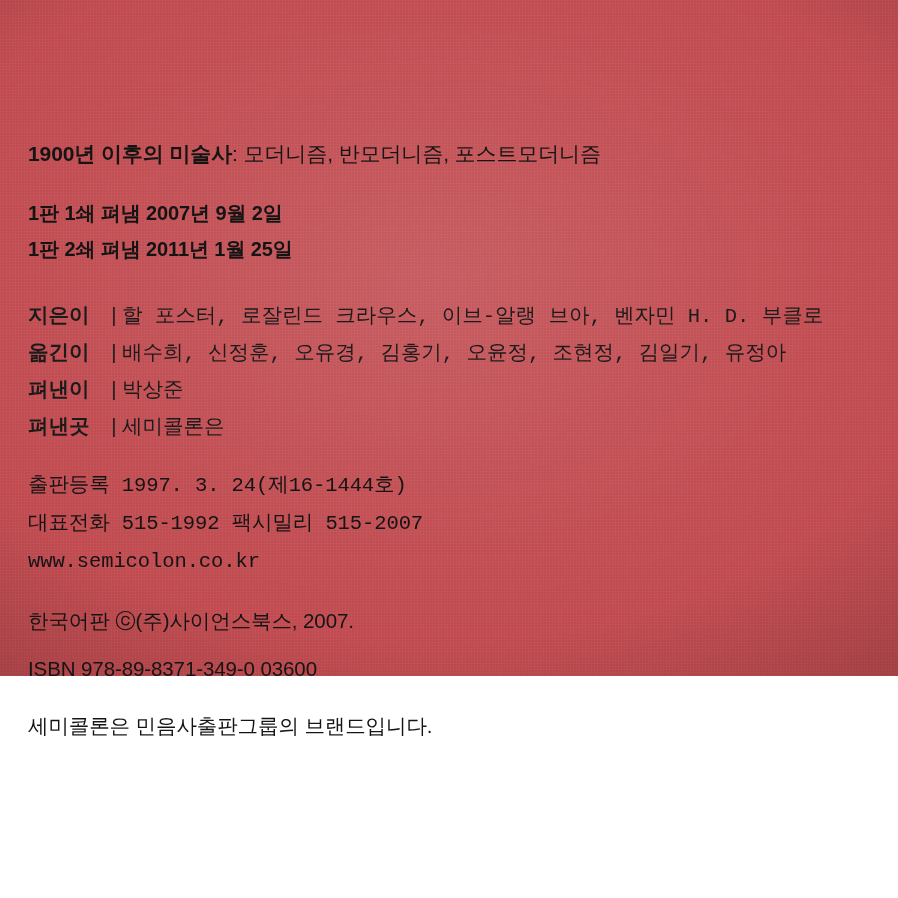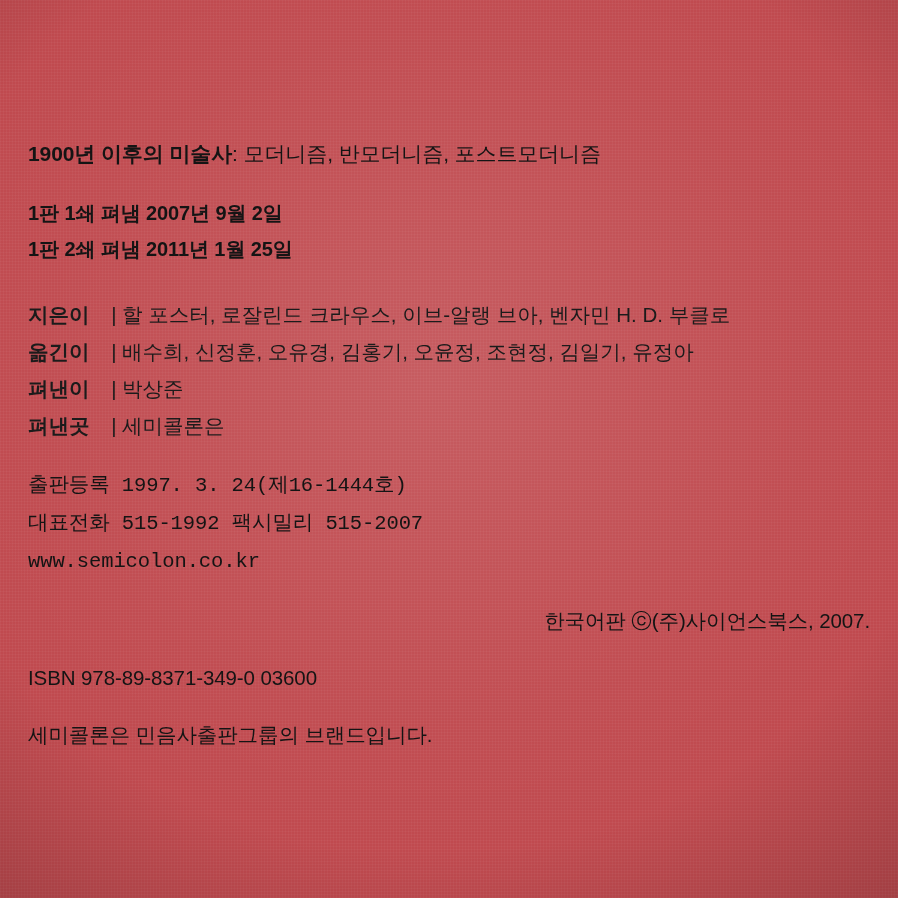--- a/index.html
+++ b/index.html
@@ -8,21 +8,21 @@
   }
   body {
     width: 898px;
     height: 898px;
     overflow: hidden;
     font-family: "Liberation Sans", sans-serif;
   }
   #page {
     position: relative;
     width: 898px;
-    height: 898px;
+    height: 676px;
     background: #c04a4f;
     box-sizing: border-box;
   }
   
   #page::before {
     content: "";
     position: absolute;
     inset: 0;
     background:
       repeating-linear-gradient(90deg, rgba(255,255,255,0.035) 0px, rgba(255,255,255,0.035) 1px, rgba(0,0,0,0.0) 1px, rgba(0,0,0,0.0) 3px),
@@ -69,20 +69,21 @@
   .block-print .line:last-child { margin-bottom: 0; }
   .block-print .bold { font-weight: bold; }
 
   
   .block-credits { margin-bottom: 30px; }
   .credit-row {
     display: flex;
     align-items: baseline;
     margin-bottom: 9px;
     font-size: 20.5px;
+    font-family: Liberation Mono, monospace;
   }
   .credit-row:last-child { margin-bottom: 0; }
   .credit-label {
     font-weight: bold;
     width: 78px;
     flex: 0 0 78px;
     white-space: nowrap;
   }
   .credit-sep {
     width: 16px;
@@ -92,21 +93,21 @@
   }
   .credit-value {
     white-space: nowrap;
   }
 
   
   .block-reg { margin-bottom: 28px; }
   .block-reg .line { margin-bottom: 7px; font-family: Liberation Mono, monospace; }
   .block-reg .line:last-child { margin-bottom: 0; }
 
-  .block-copyright { margin-bottom: 26px; text-align: right; }
+  .block-copyright { margin-bottom: 17px; }
   .block-isbn { margin-bottom: 26px; }
   .block-imprint { margin-bottom: 0; margin-top: 16px; }
 </style>
 </head>
 <body>
 
 <div id="page">
   <div class="colophon">
 
     <div class="line title-line">

